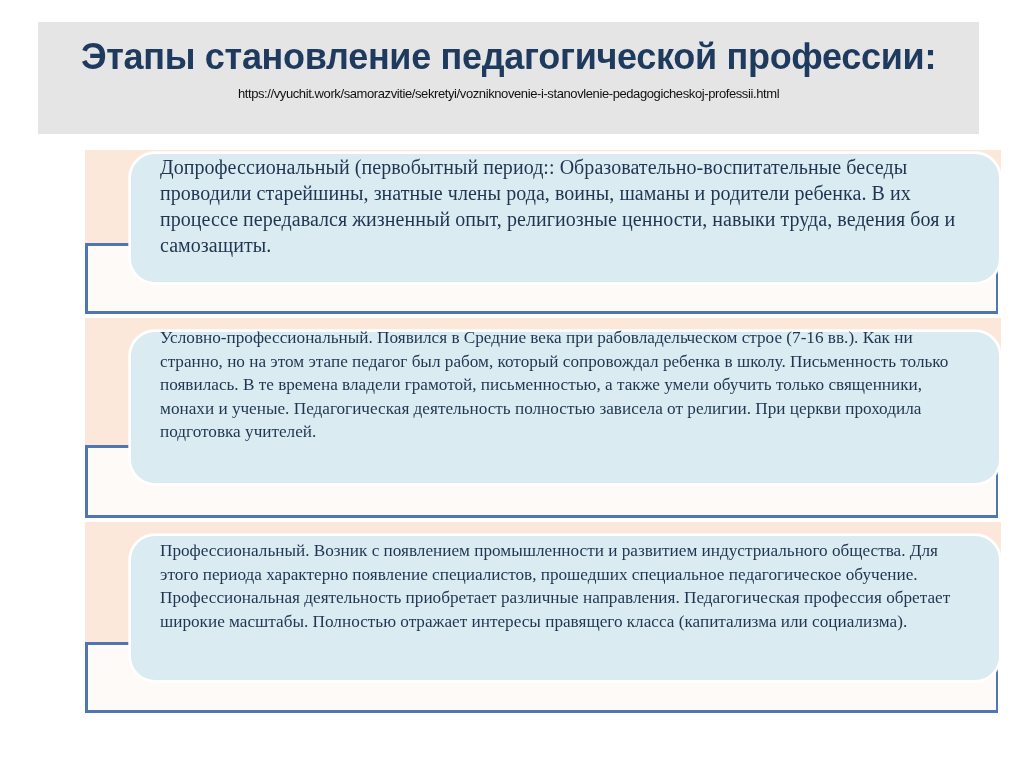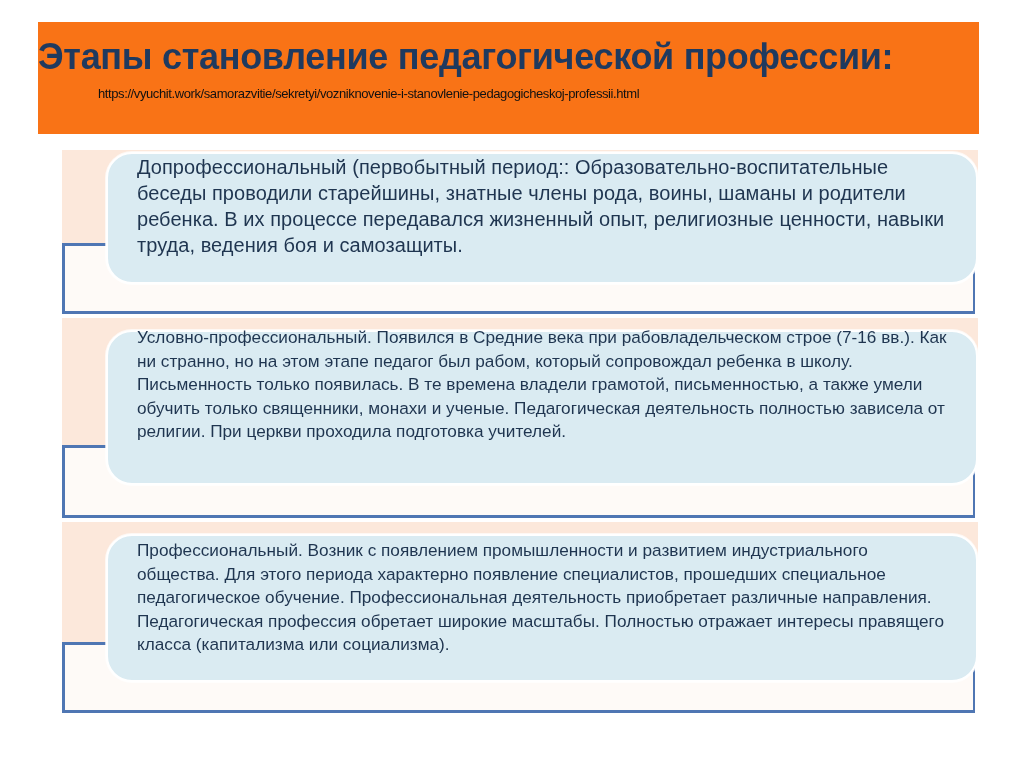--- a/index.html
+++ b/index.html
@@ -13,21 +13,22 @@
       position: relative;
       overflow: hidden;
       font-family: "Liberation Sans", "DejaVu Sans", sans-serif;
     }
     .title-panel {
       position: absolute;
       left: 38px;
       top: 22px;
       width: 941px;
       height: 112px;
-      background: #f97316;
+      background: #e5e5e5;
+      text-align: center;
     }
     .title-main {
       position: absolute;
       left: 0;
       right: 0;
       top: 14px;
       font-size: 36px;
       font-weight: bold;
       color: #1f3a5f;
       letter-spacing: -0.3px;
@@ -39,22 +40,23 @@
       right: 60px;
       top: 60px;
       font-size: 13px;
       color: #111111;
       line-height: 24px;
       letter-spacing: -0.4px;
       word-break: break-all;
     }
     .stage {
       position: absolute;
-      left: 62px;
+      left: 85px;
       width: 916px;
+      font-family: Liberation Serif, serif;
     }
     .stage .band {
       position: absolute;
       left: 0;
       right: 0;
       top: 0;
       background: #fce8db;
     }
     .stage .bracket {
       position: absolute;

